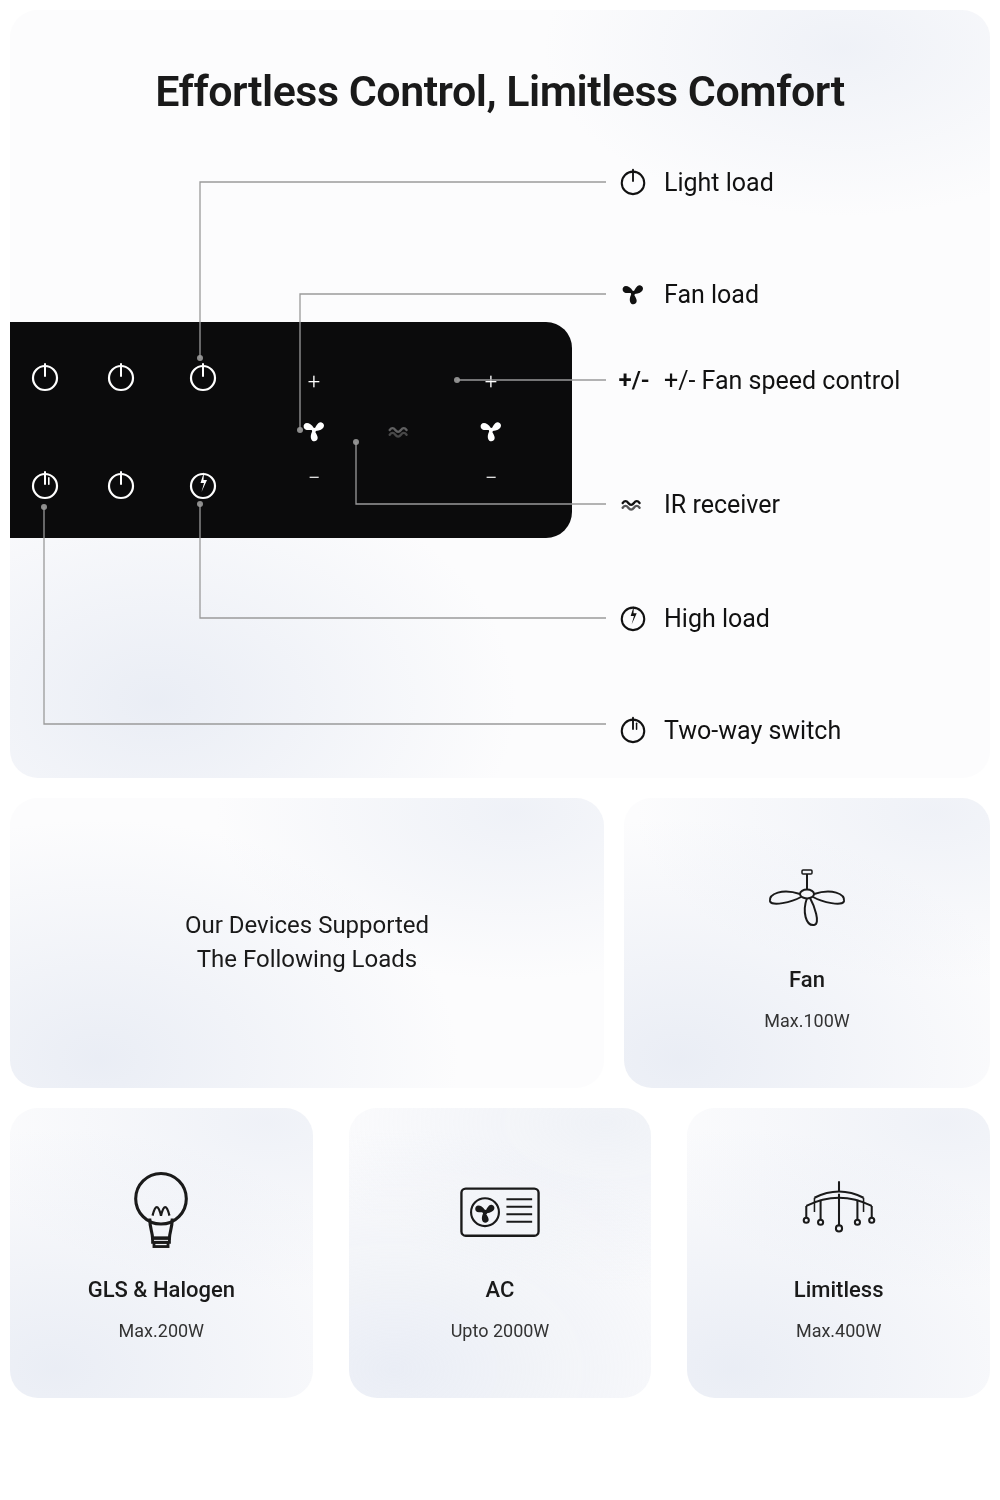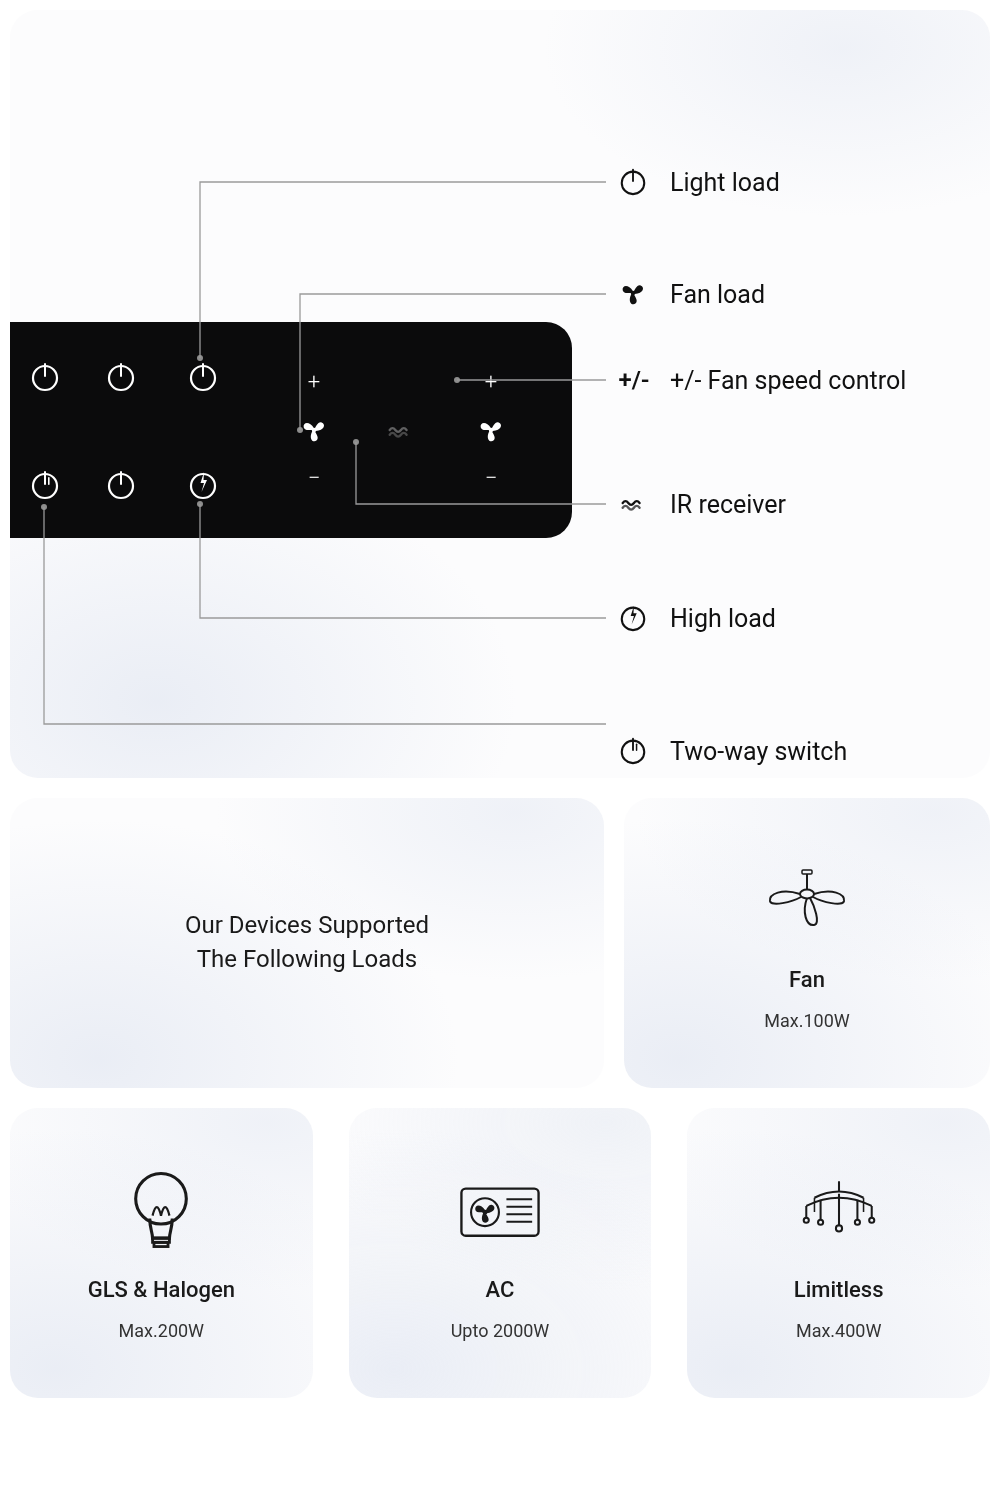--- a/index.html
+++ b/index.html
@@ -73,21 +73,21 @@
     opacity: .35;
   }
   .callouts { position: absolute; inset: 0; pointer-events: none; }
   .callouts svg { position: absolute; inset:0; width:100%; height:100%; }
   .callouts .dot { fill: #8d8d8d; }
   .callouts line, .callouts polyline { stroke: #9a9a9a; stroke-width: 1.3; fill: none; }
   .label {
     position: absolute;
     display: flex;
     align-items: center;
-    gap: 20px;
+    gap: 14px;
     font-size: 25px;
     color: #111;
     pointer-events: auto;
   }
   .label .licon {
     width: 32px; height: 32px;
     display: inline-flex; align-items:center; justify-content:center;
     font-size: 24px;
   }
   .label .licon svg { width: 30px; height: 30px; }
@@ -225,20 +225,21 @@
       </g>
       <g stroke="currentColor" stroke-width="1.5">
         <line x1="20" y1="18" x2="20" y2="32"></line>
           <line x1="68" y1="18" x2="68" y2="32"></line>
       </g>
     </g>
   </defs>
 </svg>
 
 <div class="card hero">
+  <h1>Effortless Control, Limitless Comfort</h1>
 
   <div class="panel">
 
     <div class="pcell" style="grid-column:1;grid-row:1">
         <svg width="32" height="32" viewBox="0 0 32 32">
           <use href="#pwr-thin"></use>
         </svg>
       </div>
     <div class="pcell" style="grid-column:2;grid-row:1">
         <svg width="32" height="32" viewBox="0 0 32 32">
@@ -341,21 +342,21 @@
       <span>IR receiver</span>
     </div>
     <div class="label" style="left:608px; top:592px">
       <span class="licon">
           <svg viewBox="0 0 32 32">
             <use href="#pwr-bolt"></use>
           </svg>
         </span>
       <span>High load</span>
     </div>
-    <div class="label" style="left:608px; top:725px">
+    <div class="label" style="left:608px; top:704px">
       <span class="licon">
           <svg viewBox="0 0 32 32">
             <use href="#pwr-1"></use>
           </svg>
         </span>
       <span>Two-way switch</span>
     </div>
   </div>
 </div>
 

